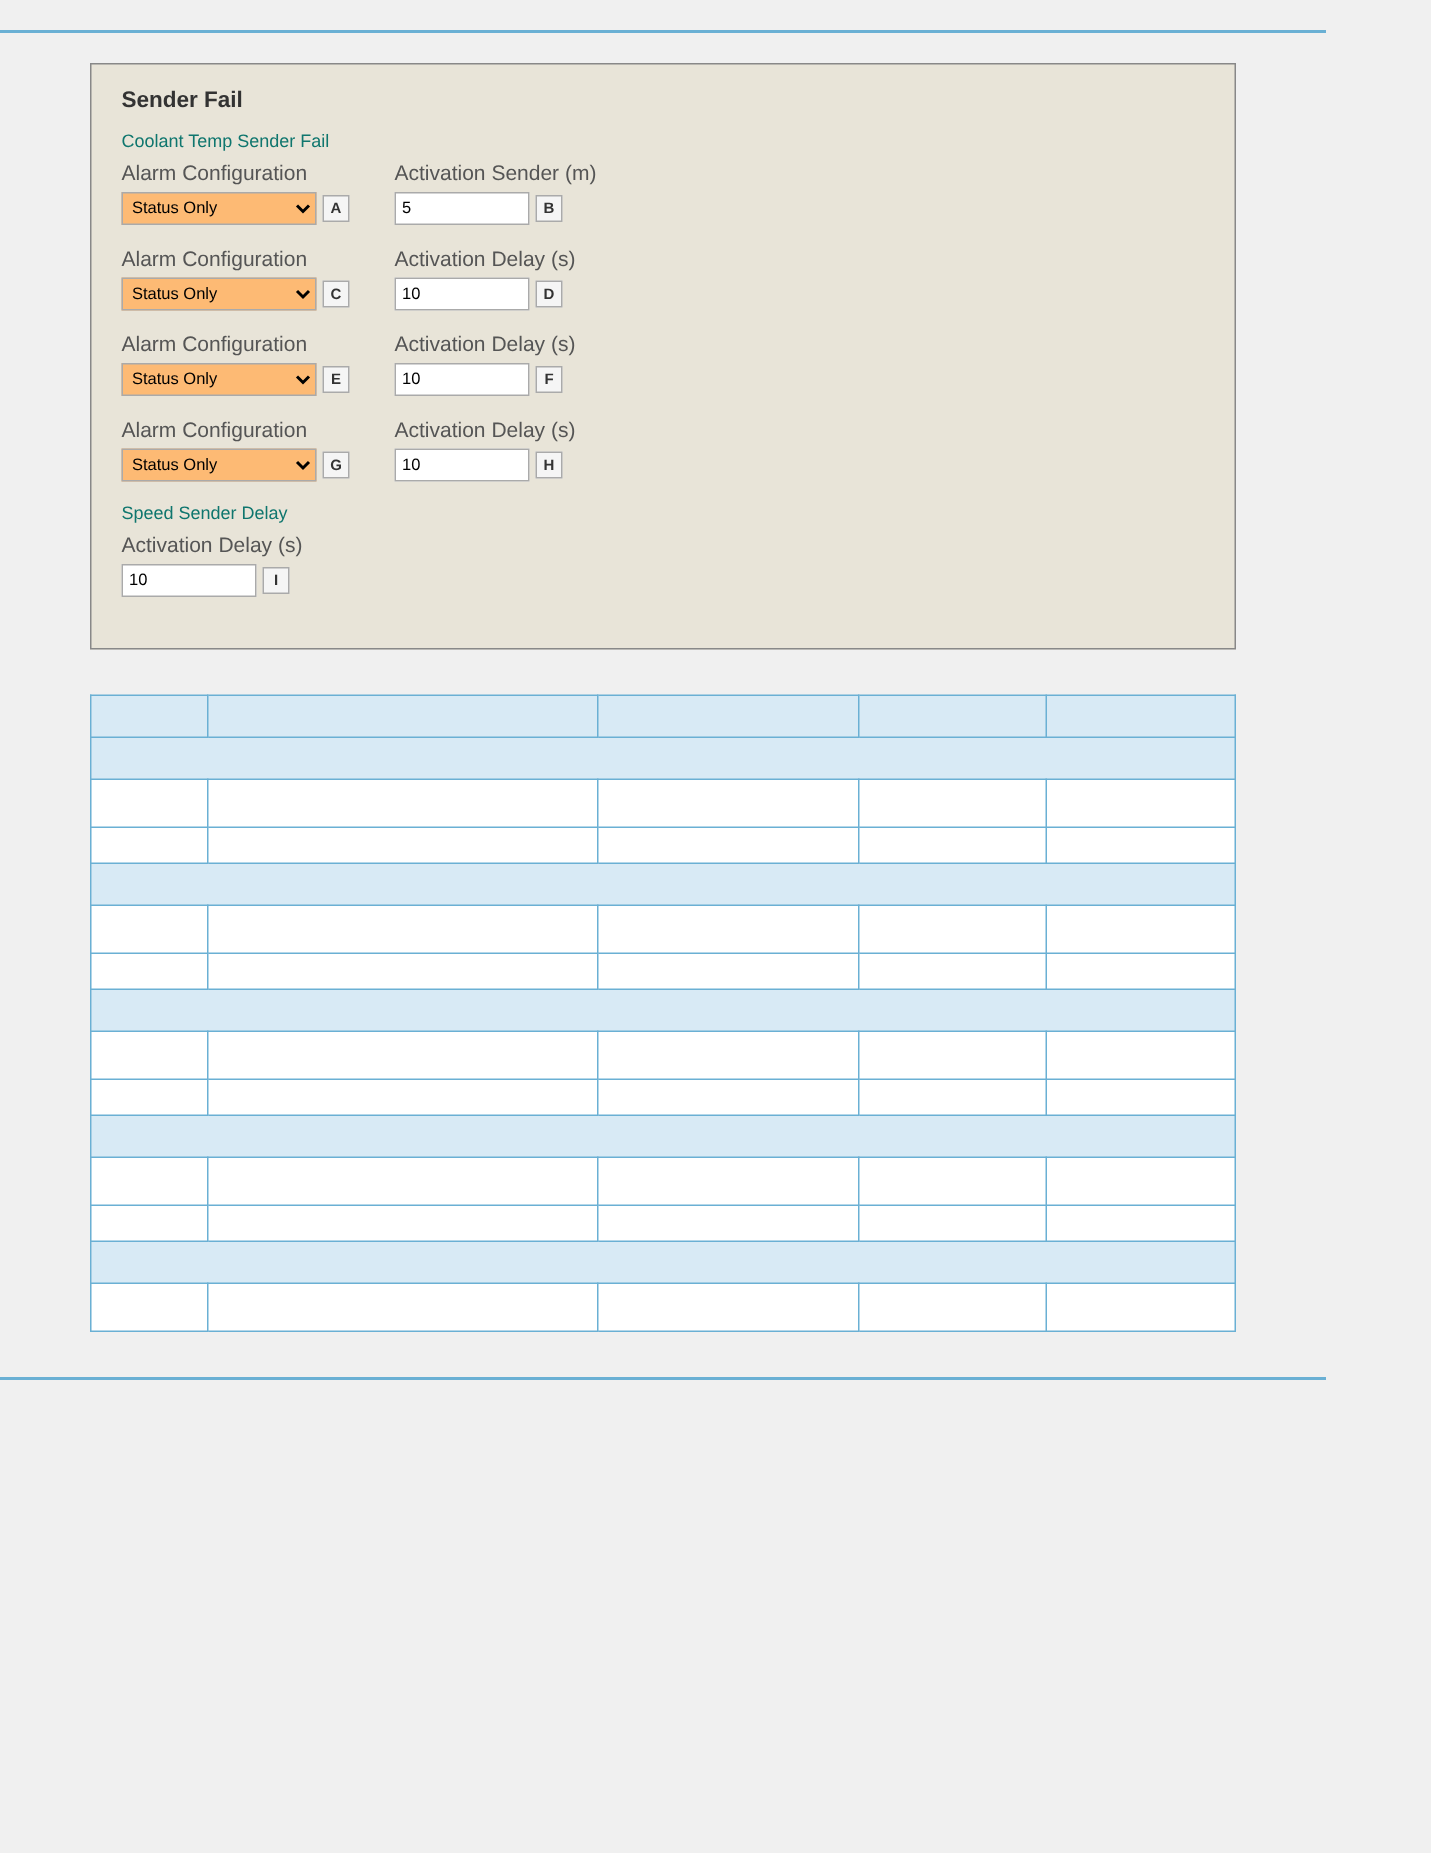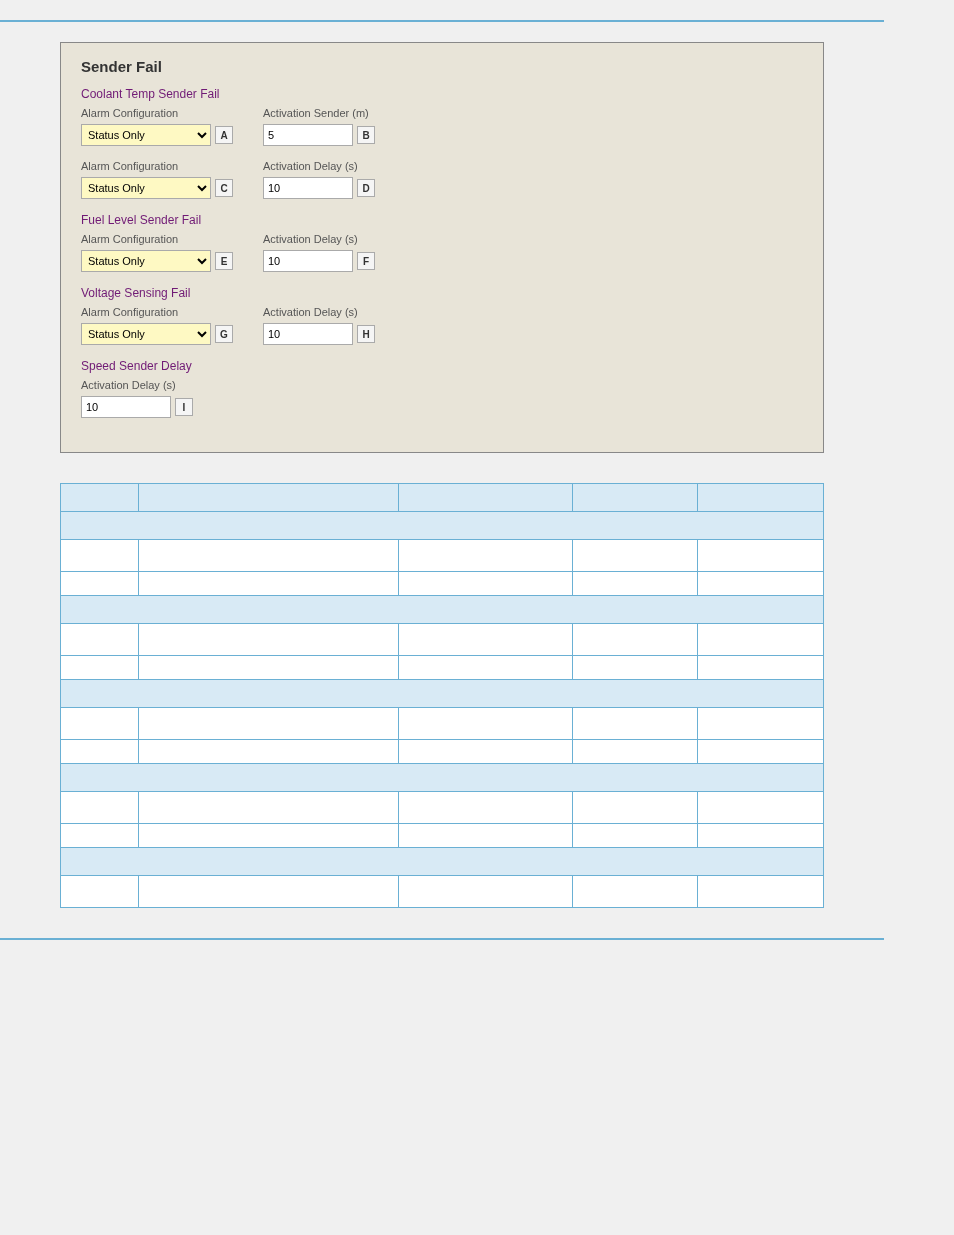--- a/index.html
+++ b/index.html
@@ -45,39 +45,39 @@
       font-weight: bold;
       color: #333;
       margin-bottom: 12px;
     }
 
     .section {
       margin-bottom: 14px;
     }
 
     .section-title {
-      color: #701a75;
+      color: #0f766e;
       font-size: 12px;
       margin-bottom: 6px;
     }
 
     .field-row {
       display: flex;
       align-items: flex-start;
       gap: 30px;
     }
 
     .field-group {
       display: flex;
       flex-direction: column;
       gap: 2px;
     }
 
     .field-label {
-      font-size: 11px;
+      font-size: 14px;
       color: #555;
       margin-bottom: 3px;
     }
 
     .input-with-badge {
       display: flex;
       align-items: center;
       gap: 4px;
     }
 
@@ -85,21 +85,21 @@
       display: flex;
       align-items: center;
       gap: 4px;
     }
 
     select.alarm-config {
       width: 130px;
       height: 22px;
       font-size: 11px;
       border: 1px solid #aaa;
-      background: #fef9c3;
+      background: #fdba74;
       padding: 1px 2px;
     }
 
     input.delay-input {
       width: 90px;
       height: 22px;
       font-size: 11px;
       border: 1px solid #aaa;
       background: white;
       padding: 1px 4px;
@@ -210,21 +210,20 @@
           <div class="field-label">Activation Delay (s)</div>
           <div class="input-with-badge">
             <input class="delay-input" type="text" value="10" style="">
             <div class="badge">D</div>
           </div>
         </div>
       </div>
     </div>
 
     <div class="section">
-      <div class="section-title">Fuel Level Sender Fail</div>
       <div class="field-row">
         <div class="field-group">
           <div class="field-label">Alarm Configuration</div>
           <div class="select-with-badge">
             <select class="alarm-config">
               <option>Status Only</option>
             </select>
             <div class="badge">E</div>
           </div>
         </div>
@@ -232,21 +231,20 @@
           <div class="field-label">Activation Delay (s)</div>
           <div class="input-with-badge">
             <input class="delay-input" type="text" value="10" style="">
             <div class="badge">F</div>
           </div>
         </div>
       </div>
     </div>
 
     <div class="section">
-      <div class="section-title">Voltage Sensing Fail</div>
       <div class="field-row">
         <div class="field-group">
           <div class="field-label">Alarm Configuration</div>
           <div class="select-with-badge">
             <select class="alarm-config">
               <option>Status Only</option>
             </select>
             <div class="badge">G</div>
           </div>
         </div>

